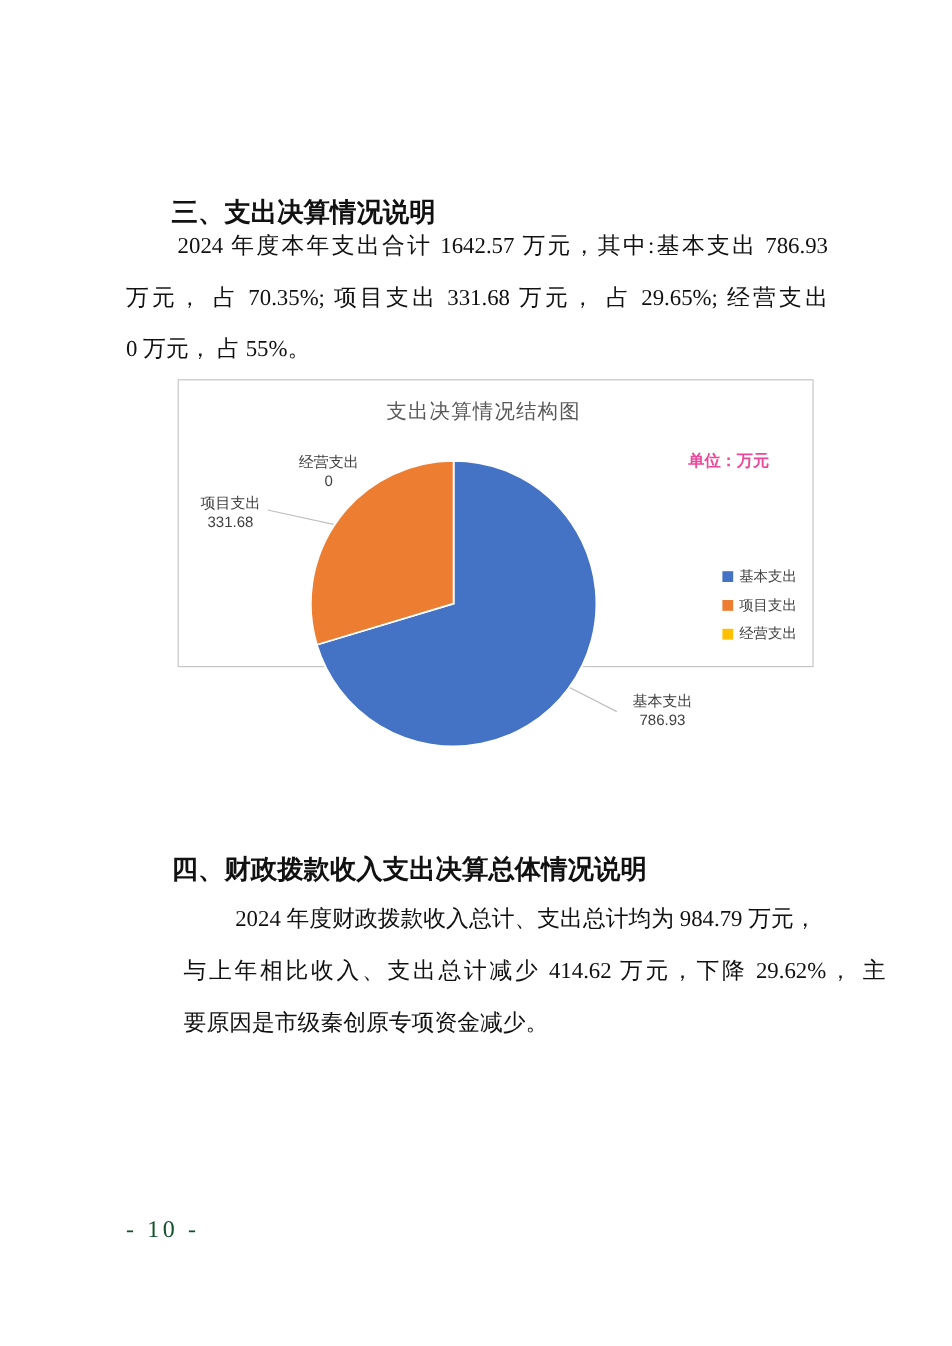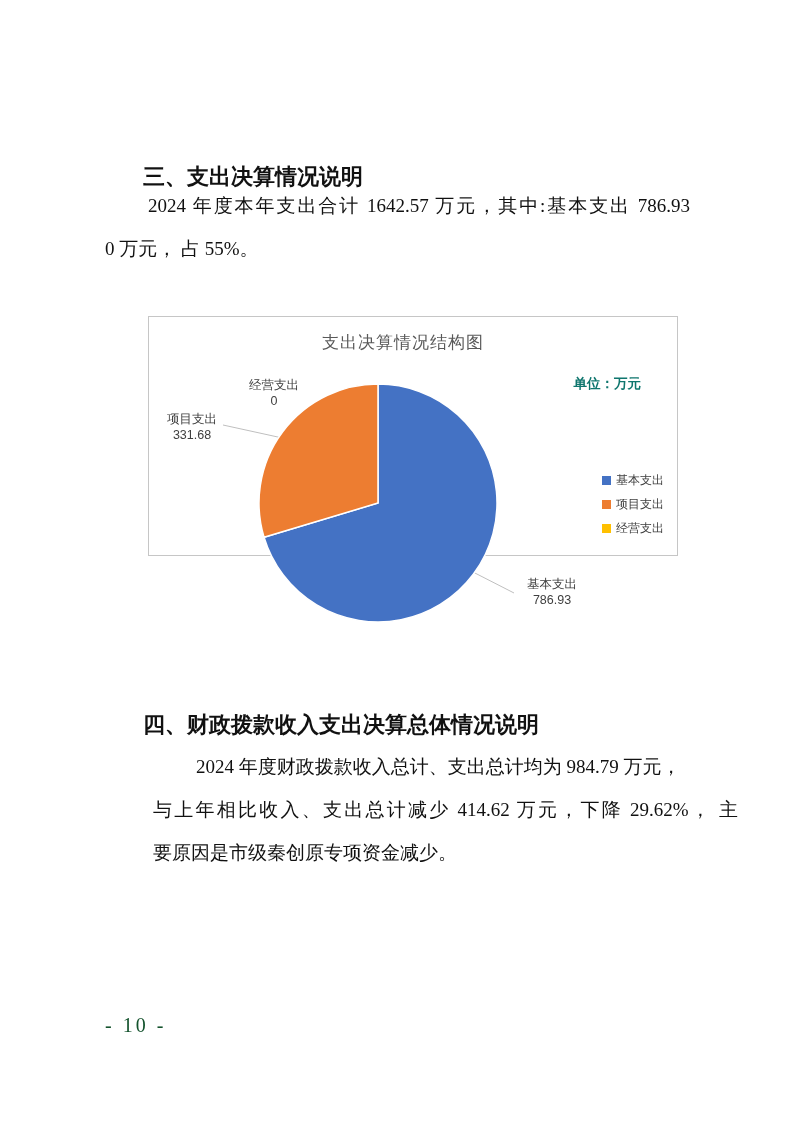--- a/index.html
+++ b/index.html
@@ -26,21 +26,21 @@
   .chart-box {
     left:148px; top:316px; width:530px; height:240px;
     background:#ffffff; border:1px solid #c6c6c6; box-sizing:border-box;
     font-family:"Liberation Sans","DejaVu Sans",sans-serif;
   }
   .chart-title {
     left:0; right:20px; top:14px; text-align:center;
     font-size:17px; color:#595959; letter-spacing:1px;
   }
   .unit-label {
-    right:36px; top:58px; font-size:13.5px; font-weight:700; color:#0f766e;
+    right:36px; top:58px; font-size:13.5px; font-weight:700; color:#ec4899;
   }
   .pie-layer { left:0; top:0; width:530px; height:339px; }
   .data-label {
     font-size:12.5px; color:#404040; line-height:1.3;
     text-align:center; transform:translateX(-50%); white-space:nowrap;
   }
   .legend { left:453px; top:155px; display:flex; flex-direction:column; gap:7px; }
   .legend-item { display:flex; align-items:center; gap:5px; }
   .legend-marker { width:9px; height:9px; display:inline-block; }
   .legend-label { font-size:12px; color:#404040; white-space:nowrap; }
@@ -50,20 +50,21 @@
     white-space:nowrap;
   }
 </style>
 </head>
 <body>
 
 <div class="abs sec-heading" style="left:143px; top:150px;margin-top:12px;">三、支出决算情况说明</div>
 
 <div class="abs para" style="top:184px;">
   <div class="line jl indent">2024 年度本年支出合计 1642.57 万元，其中:基本支出 786.93</div>
+  <div class="line jl">万元， 占 70.35%; 项目支出 331.68 万元， 占 29.65%; 经营支出</div>
   <div class="line">0 万元， 占 55%。</div>
 </div>
 
 <div class="abs chart-box">
   <div class="abs chart-title">支出决算情况结构图</div>
   <div class="abs unit-label">单位：万元</div>
 
   <svg class="abs pie-layer" viewBox="0 0 530 339">
 
     <polyline points="74,108 147,124" fill="none" stroke="#bfbfbf" stroke-width="1"></polyline>

